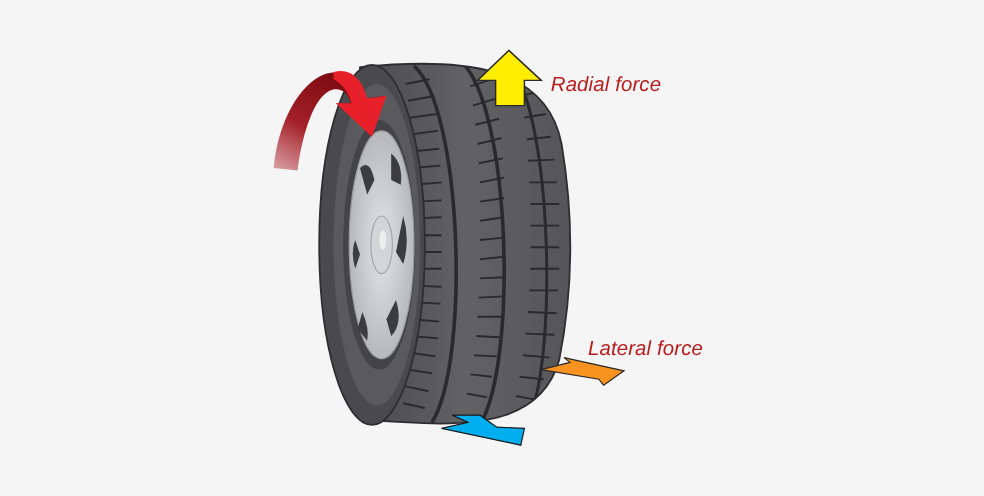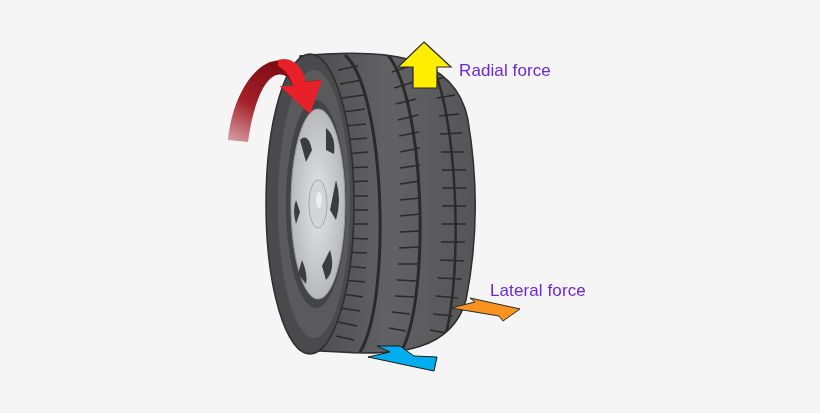--- a/index.html
+++ b/index.html
@@ -7,23 +7,24 @@
       width: 820px; height: 413px; overflow: hidden;
       background: #f5f5f5;
       font-family: "Liberation Sans", "DejaVu Sans", sans-serif;
       position: relative;
     }
     .stage { position: absolute; left: 0; top: 0; width: 820px; height: 413px; }
     svg.art { position: absolute; left: 0; top: 0; }
     .label {
       position: absolute;
       font-size: 17px;
-      color: #6d28d9;
+      color: #b91c1c;
       white-space: nowrap;
       letter-spacing: 0.1px;
+      font-style: italic;
     }
     .label-radial { left: 459px; top: 61px; }
     .label-lateral { left: 490px; top: 281px; text-align: center; }
     .label-foreaft { left: 450px; top: 344px; }
   </style>
 </head>
 <body>
 
 <div class="stage">
   <svg class="art" width="820" height="413" viewBox="0 0 820 413">

